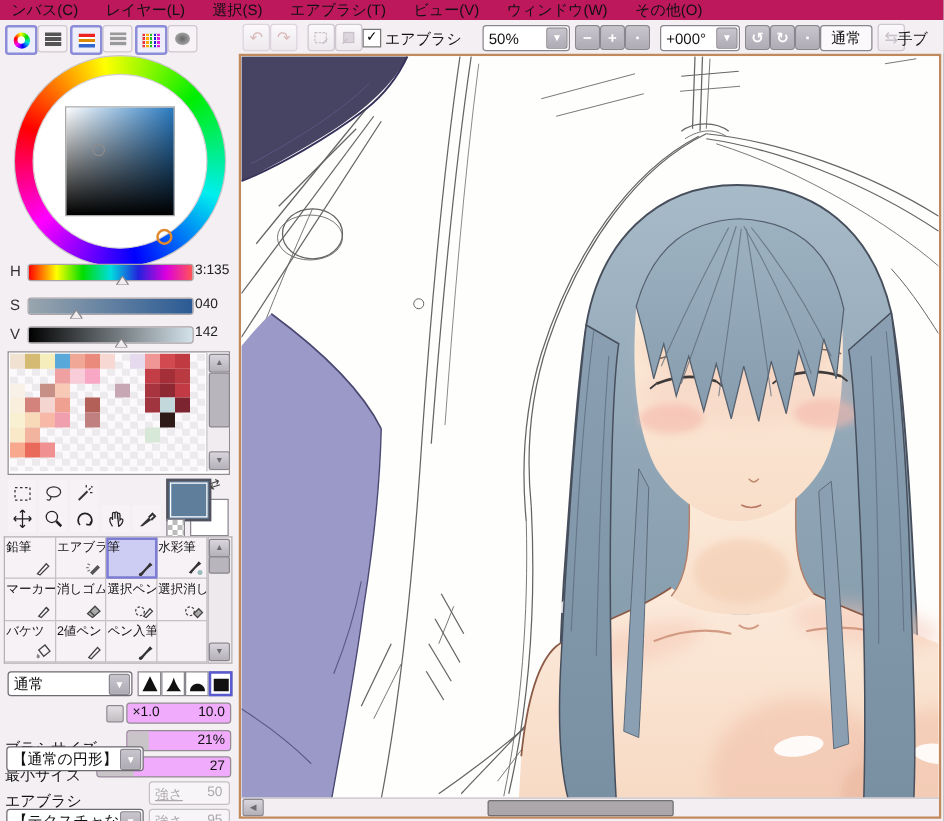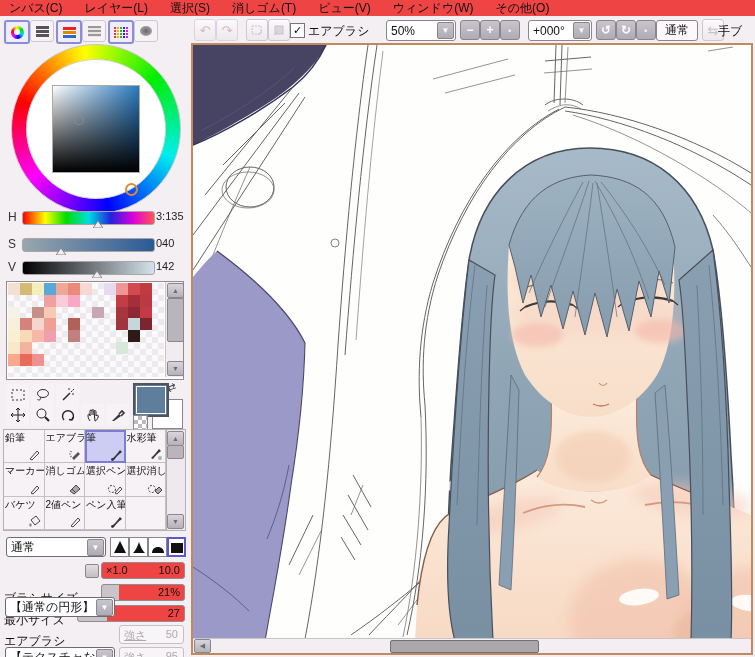--- a/index.html
+++ b/index.html
@@ -1,20 +1,20 @@
 <!DOCTYPE html>
 <html><head>
 <meta charset="utf-8">
 <style>
   html,body{margin:0;padding:0;background:#888;}
   #app{position:relative;width:755px;height:657px;background:#F3EFF3;overflow:hidden;
        font-family:"Liberation Sans","DejaVu Sans",sans-serif;font-size:12px;color:#111;}
   .abs{position:absolute;}
   
-  #menubar{left:0;top:0;width:755px;height:16px;display:flex;align-items:center;background:#ef4444;}
+  #menubar{left:0;top:0;width:755px;height:16px;display:flex;align-items:center;background:#be185d;}
   .menu-item{padding:0 13px 0 9px;white-space:nowrap;cursor:default;}
   
   #toolbar{left:190px;top:16px;width:565px;height:27px;background:#F3EFF3;}
   .tbtn{position:absolute;top:3px;width:20px;height:20px;border:1px solid #CFC7CF;border-radius:3px;
         background:linear-gradient(#FBF9FB,#EDE9ED);display:flex;align-items:center;justify-content:center;
         font-size:13px;color:#555;}
   .tbtn.disabled{color:#D9B8B8;border-color:#DDD3DD;}
   .tbtn.gray{color:#C9C1C9;}
   .sqbtn{position:absolute;top:4px;width:18px;height:18px;border:1px solid #8A868E;border-radius:3px;
          background:linear-gradient(#C9C5CD,#AFABB5);color:#FFF;font-size:12px;font-weight:bold;
@@ -86,21 +86,21 @@
   .bcell svg{position:absolute;right:2px;bottom:1px;}
   .bcell.selected{background:#CDCCF3;outline:2px solid #7C7CD2;outline-offset:-2px;}
   #brush-scroll{left:166px;top:413px;width:18px;height:100px;border:1px solid #B4B0B4;background:#EDE9ED;}
   
   .drop{position:absolute;height:18px;border:1px solid #6E6A72;border-radius:3px;background:#FFF;display:flex;align-items:center;}
   .drop .val{flex:1;padding:0 4px;white-space:nowrap;overflow:hidden;}
   .shape-btn{position:absolute;top:0;width:17px;height:18px;border:1px solid #8A868E;background:#FFF;
      display:flex;align-items:center;justify-content:center;}
   .shape-btn.selected{outline:2px solid #5A5AD0;outline-offset:-2px;}
   .slabel{position:absolute;left:4px;font-size:12px;white-space:nowrap;margin-top:26px;}
-  .slider{position:absolute;height:15px;border:1px solid #908C90;border-radius:3px;background:#ef4444;overflow:hidden;}
+  .slider{position:absolute;height:15px;border:1px solid #908C90;border-radius:3px;background:#f0abfc;overflow:hidden;}
   .sfill{position:absolute;left:0;top:0;bottom:0;background:#C8C4C8;}
   .slider .ltext{position:absolute;left:4px;top:1px;font-size:11px;}
   .slider .rtext{position:absolute;right:4px;top:1px;font-size:11px;}
   .strength{position:absolute;height:17px;border:1px solid #C4C0C4;border-radius:3px;background:#F8F5F8;color:#ACA8AC;}
   .strength .sl{position:absolute;left:4px;top:2px;font-size:11px;text-decoration:underline;}
   .strength .sv{position:absolute;right:5px;top:2px;font-size:11px;}
   #minibtn{left:85px;top:548px;width:12px;height:12px;border:1px solid #8A868E;border-radius:2px;
      background:linear-gradient(#E2DEE2,#C2BEC2);}
   
   #canvas-window{left:191px;top:43px;width:562px;height:612px;border:2px solid #C08A5E;background:#FFF;box-sizing:border-box;}
@@ -111,21 +111,21 @@
 </style>
 </head>
 <body>
 
 <div id="app">
 
   <div id="menubar" class="abs">
     <span class="menu-item">ンバス(C)</span>
     <span class="menu-item">レイヤー(L)</span>
     <span class="menu-item">選択(S)</span>
-    <span class="menu-item">消しゴム(T)</span>
+    <span class="menu-item">エアブラシ(T)</span>
     <span class="menu-item">ビュー(V)</span>
     <span class="menu-item">ウィンドウ(W)</span>
     <span class="menu-item">その他(O)</span>
   </div>
 
   <div id="toolbar" class="abs">
     <div class="tbtn disabled" style="left:4px">
         <span>↶</span>
       </div>
     <div class="tbtn disabled" style="left:26px">

